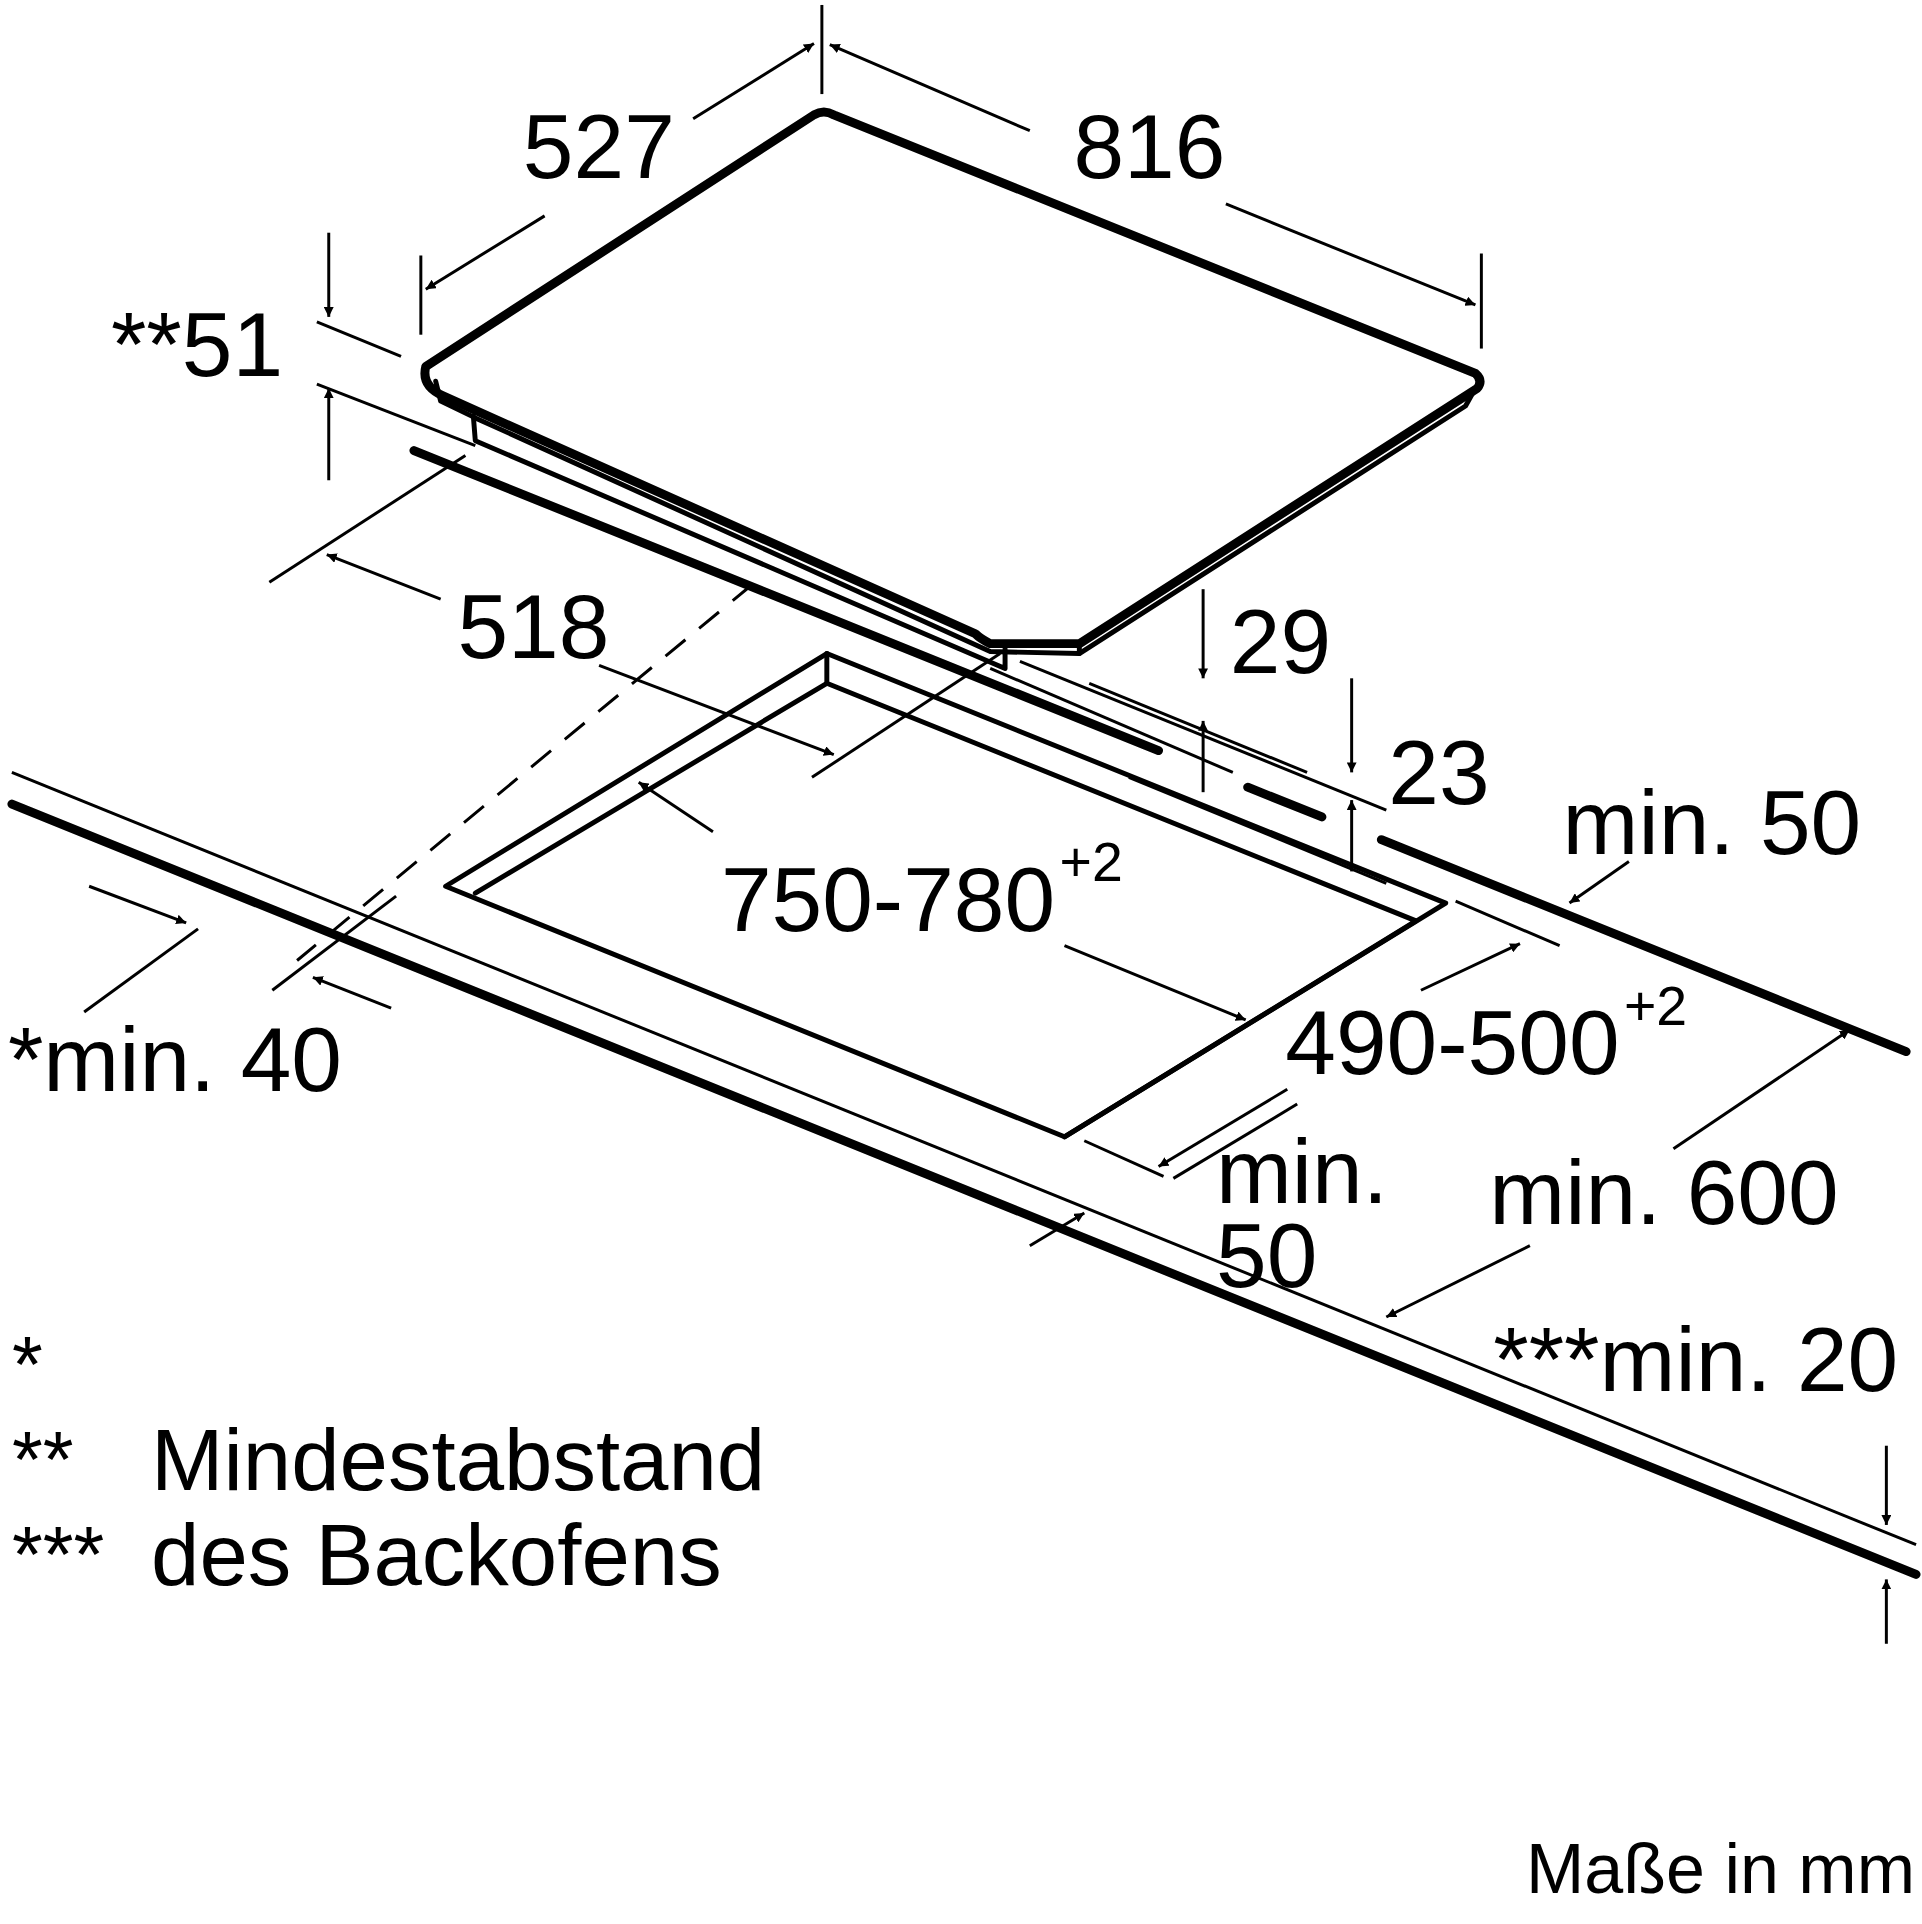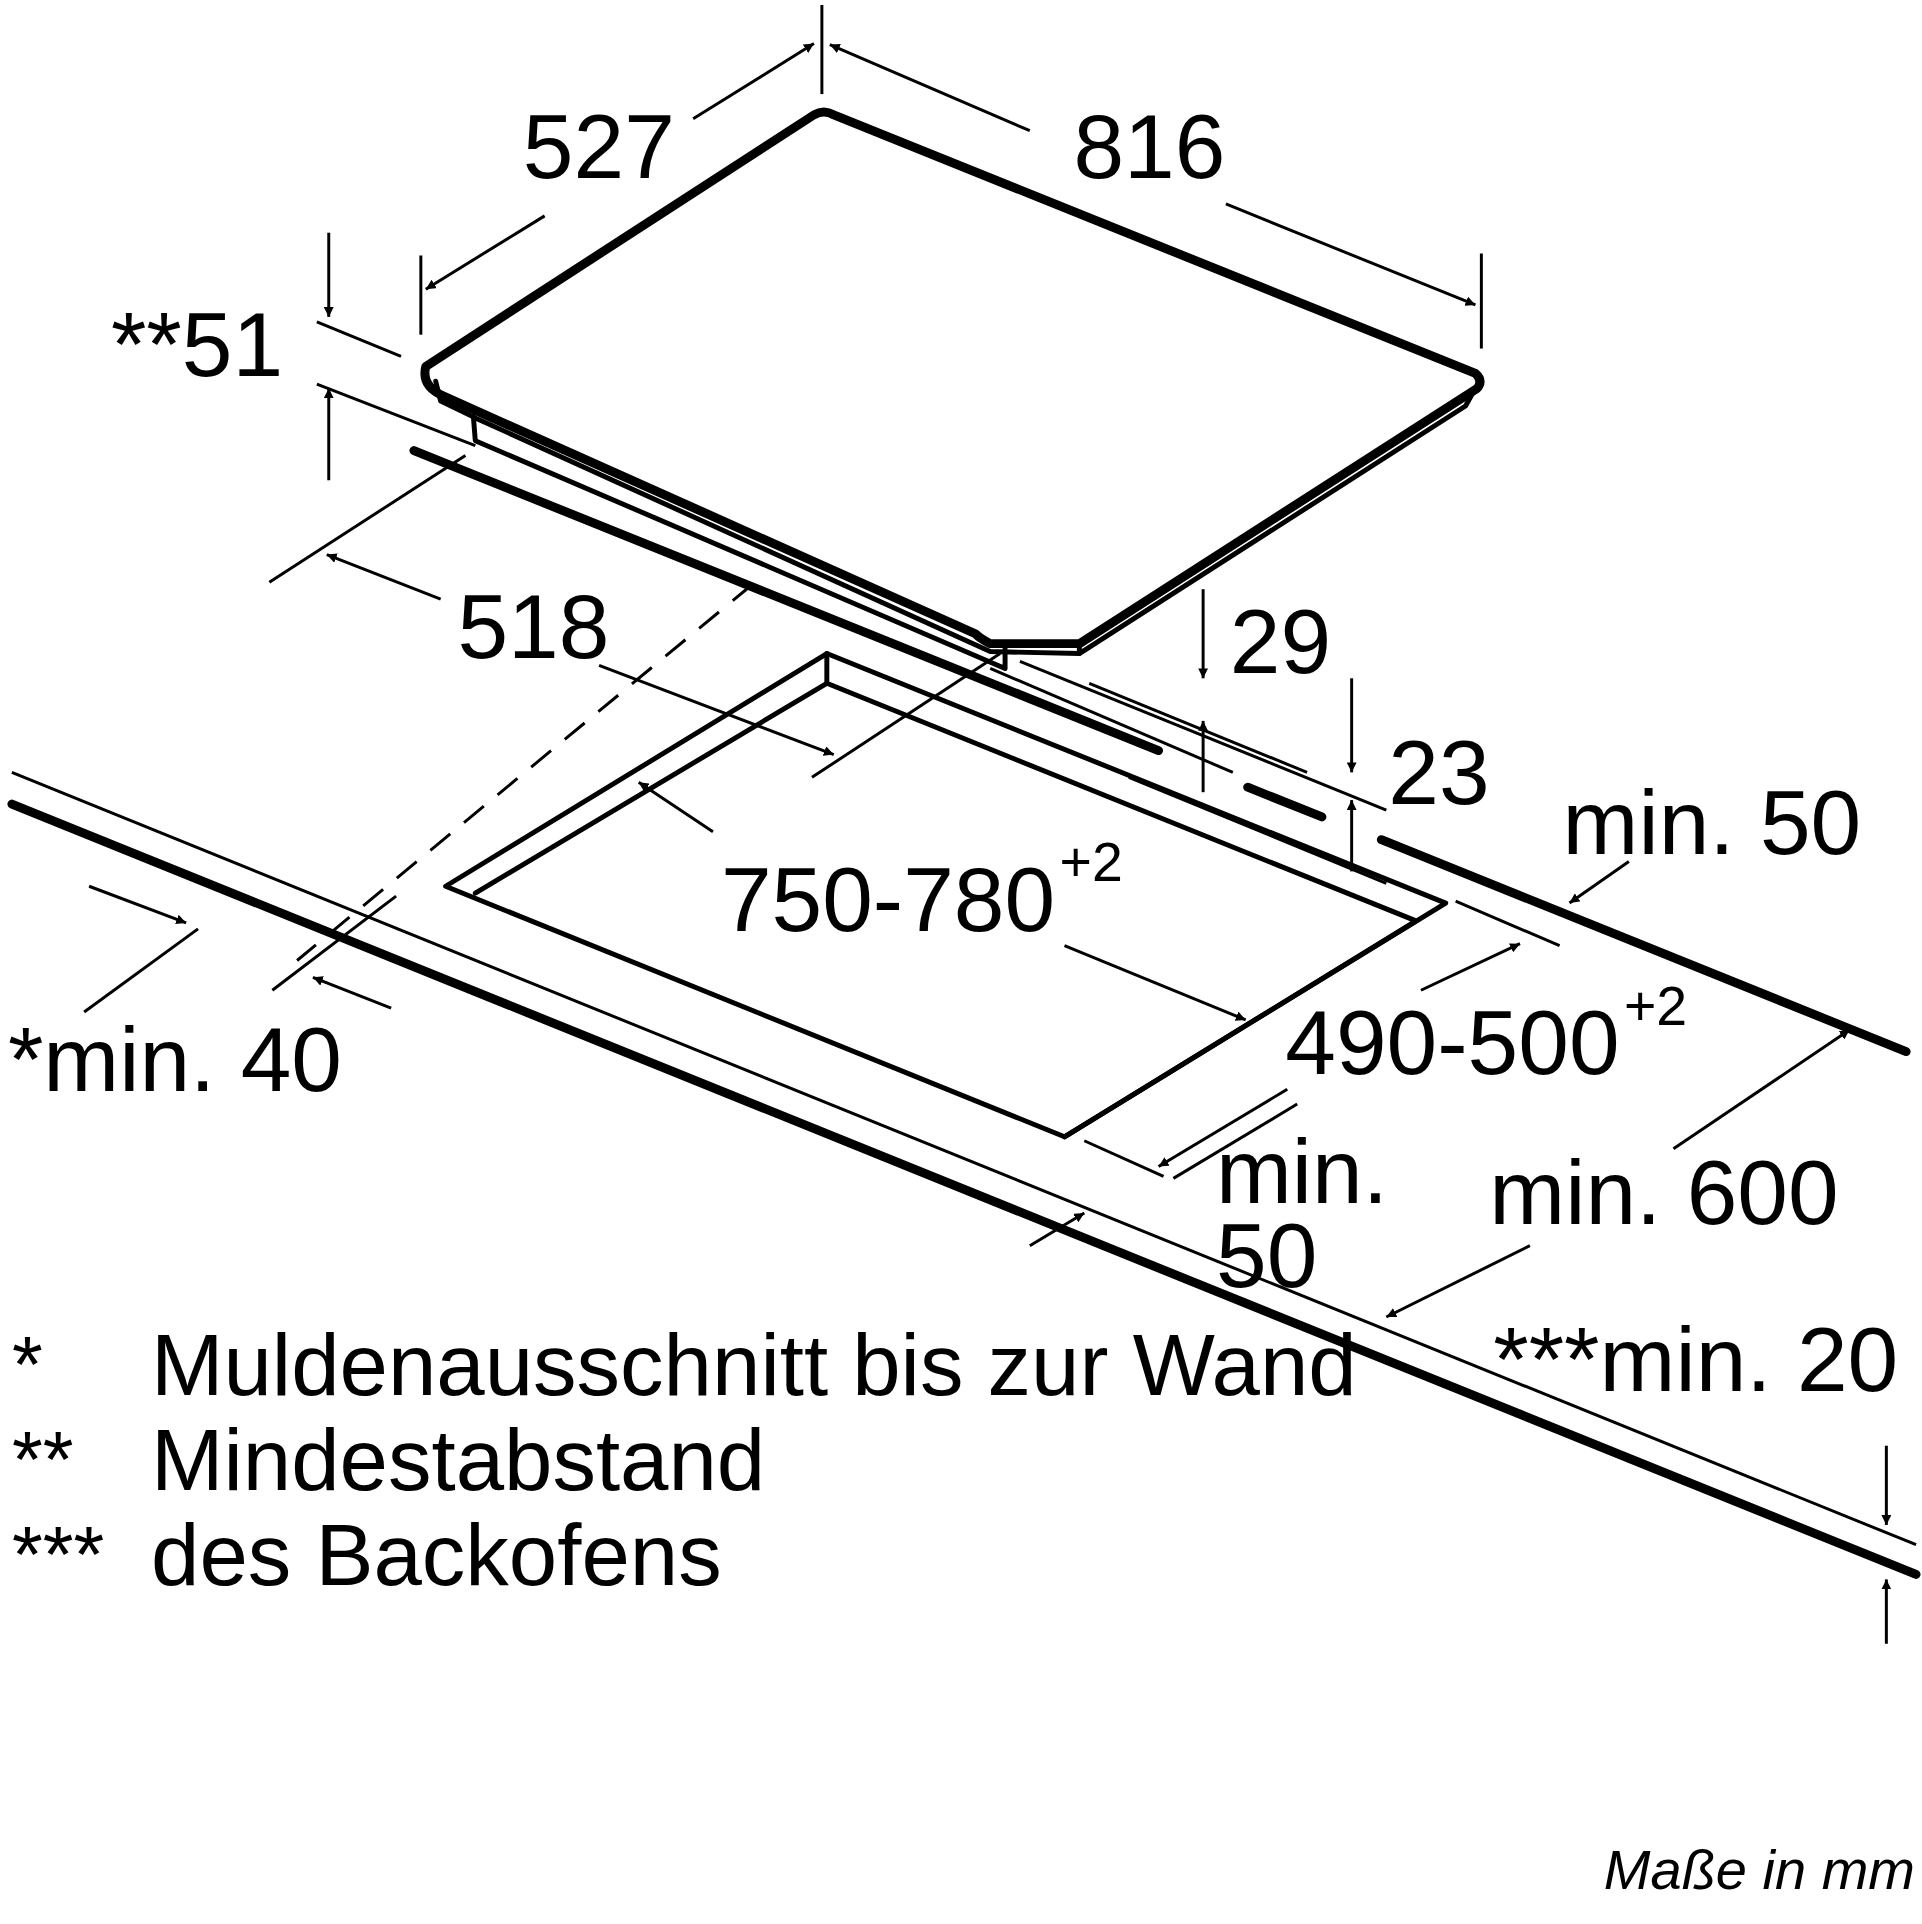--- a/index.html
+++ b/index.html
@@ -9,21 +9,21 @@
   .dim { font-family: "Liberation Sans", sans-serif; font-size: 92px; fill: #000; }
   .sup { font-size: 56px; }
   .thick { stroke: #000; stroke-width: 9; fill: none; stroke-linecap: round; stroke-linejoin: round; }
   .mid { stroke: #000; stroke-width: 5; fill: none; stroke-linecap: round; stroke-linejoin: round; }
   .thin { stroke: #000; stroke-width: 3; fill: none; stroke-linecap: butt; }
   .dash { stroke: #000; stroke-width: 3; fill: none; stroke-dasharray: 26 18; }
   .legend { position: absolute; left: 0; top: 1317px; width: 1683px; }
   .legend-row { display: flex; font-size: 87px; line-height: 95px; }
   .legend-mark { width: 139px; padding-left: 12px; font-size: 79px; }
   .legend-text { flex: 1; }
-  .units { position: absolute; right: 8px; top: 1822px; font-size: 56px; line-height: 95px; font-style: italic; }
+  .units { position: absolute; right: 8px; top: 1822px; font-size: 70px; line-height: 95px; }
 </style>
 </head>
 <body>
 
 <svg id="drawing" viewBox="0 0 1942 1944" xmlns="http://www.w3.org/2000/svg">
   <defs>
     <marker id="ah" viewBox="0 0 10 10" refX="10" refY="5" markerWidth="10" markerHeight="10" markerUnits="userSpaceOnUse" orient="auto">
       <path d="M0,0 L10,5 L0,10 z" fill="#000"></path>
     </marker>
   </defs>
@@ -145,21 +145,20 @@
     <line class="thin" x1="1905" y1="1460" x2="1905" y2="1540" marker-end="url(#ah)"></line>
     <line class="thin" x1="1905" y1="1660" x2="1905" y2="1595" marker-end="url(#ah)"></line>
     <text class="dim" x="1508" y="1405">***min. 20</text>
   </g>
 </svg>
 
 <div class="legend">
   <div class="legend-row">
     <div class="legend-mark">*</div>
     <div class="legend-text">
-      <div>Muldenausschnitt bis zur Wand</div>
     </div>
   </div>
   <div class="legend-row">
     <div class="legend-mark">**</div>
     <div class="legend-text">
       <div>Mindestabstand</div>
     </div>
   </div>
   <div class="legend-row">
     <div class="legend-mark">***</div>

